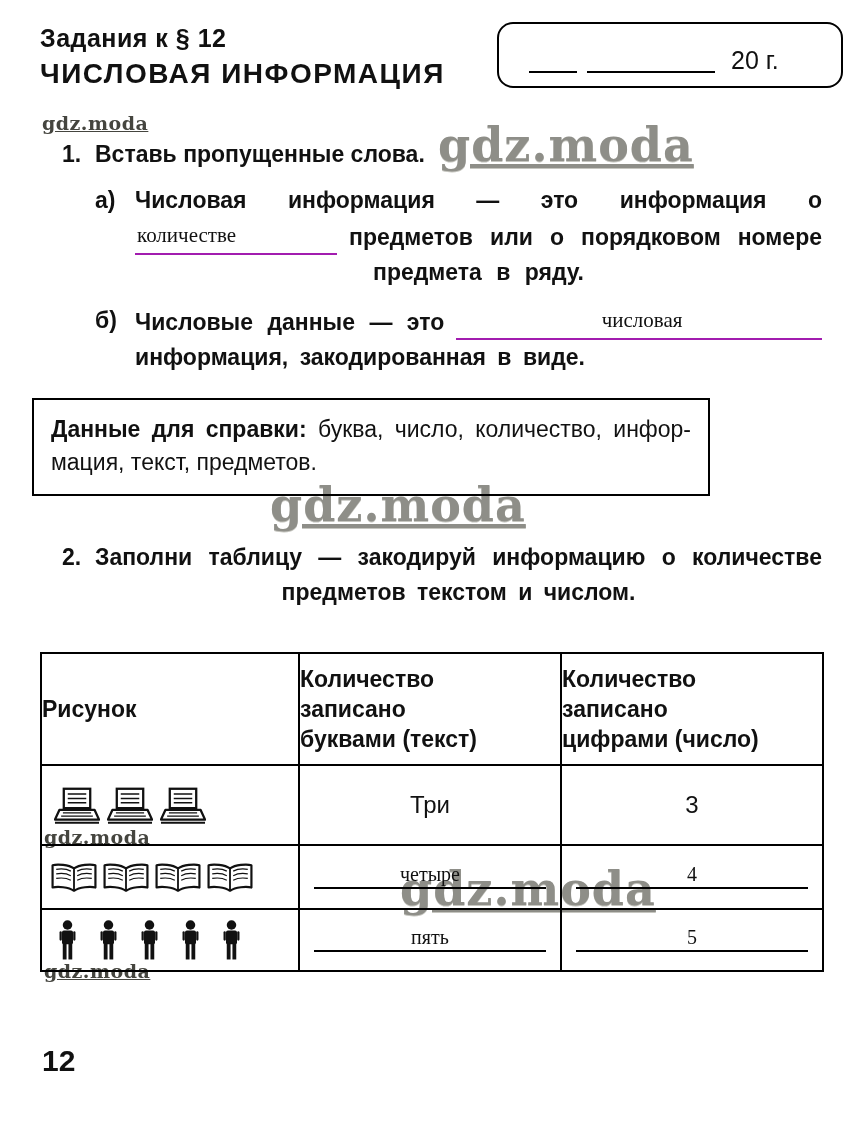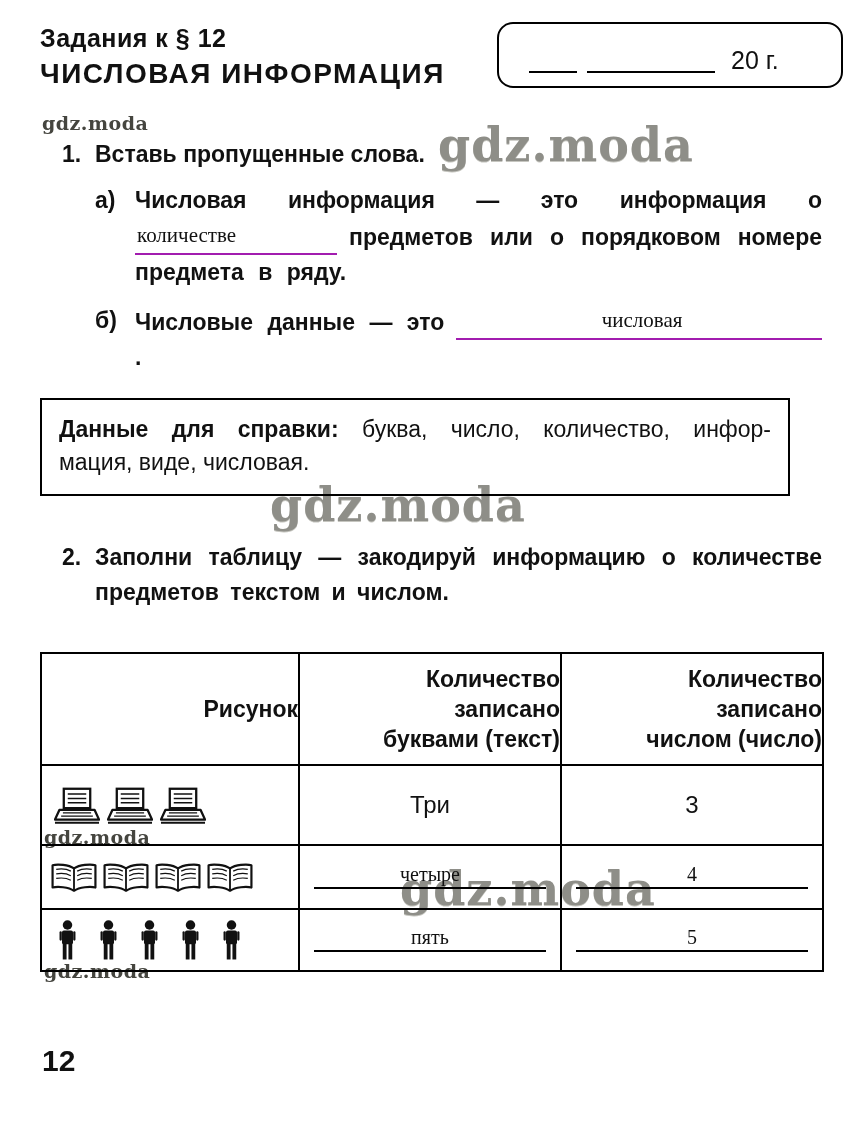--- a/index.html
+++ b/index.html
@@ -15,57 +15,57 @@
     position:absolute; left:497px; top:22px; width:346px; height:66px;
     border:2.5px solid #000; border-radius:16px; box-sizing:border-box;
     display:flex; align-items:flex-end; padding:0 16px 13px 30px;
   }
   .blank { display:inline-block; border-bottom:2px solid #000; height:22px; }
   .blank.short { width:48px; }
   .blank.long  { width:128px; margin-left:10px; }
   .date-suffix { font-size:25px; margin-left:16px; line-height:1; }
 
   
-  .wm { position:absolute; font-family:"DejaVu Serif", serif; font-weight:700; pointer-events:none; white-space:nowrap; }
+  .wm { position:absolute; font-family:"DejaVu Serif", serif; font-weight:700; pointer-events:none; white-space:nowrap;text-decoration:underline; }
   .wm-small { font-size:19px; color:#45453f; letter-spacing:.5px; }
   .wm-large { font-size:46px; color:#8e8e88; letter-spacing:1px; text-shadow:0 1px 0 #c6c6c0; }
 
   
   .task { position:absolute; left:40px; width:782px; font-size:23px; font-weight:700; }
   .task1 { top:138px; }
   .task2 { top:540px; }
   .task-head { display:flex; line-height:32px; }
   .task-num { flex:none; margin-left:22px; width:33px; }
   .justify { text-align:justify; text-align-last:justify; }
-  .line { line-height:35px; }
+  .line { line-height:35px;text-align:center; }
   .item { display:flex; margin-top:13px; }
   .item-label { flex:none; width:40px; margin-left:55px; line-height:35px; }
   .item-body { flex:1; min-width:0; }
   .flexline { display:flex; align-items:flex-end; line-height:35px; }
   .answer { font-family:"Liberation Serif", serif; font-weight:400; font-size:21px; }
   .u { border-bottom:2px solid #a21caf; }
   .ans-a1 { flex:none; width:200px; padding-left:2px; }
   .rest { flex:1; margin-left:12px; }
   .fill { flex:1; margin-left:12px; padding-left:6px;text-align:center; }
   .ws8 { word-spacing:8px; }
   .ws5 { word-spacing:5px; }
 
   
   .ref-box {
-    position:absolute; left:40px; top:398px; width:750px; box-sizing:border-box;
+    position:absolute; left:32px; top:398px; width:678px; box-sizing:border-box;
     border:2.5px solid #000; padding:13px 17px 15px; font-size:23px; line-height:33px;
   }
   .ref-title { font-weight:700; }
   .ref-rest { font-weight:400; }
   .ref-line1 { text-align:justify; text-align-last:justify; }
 
   
   .tbl { position:absolute; left:40px; top:652px; border-collapse:collapse; }
   .tbl td { border:2.5px solid #000; padding:0; vertical-align:middle; }
-  .tbl tr.hdr td { height:110px; text-align:right; font-weight:700; font-size:23px; line-height:30px; }
+  .tbl tr.hdr td { height:110px; text-align:left; font-weight:700; font-size:23px; line-height:30px; }
   .tbl tr.r1 td { height:78px; }
   .tbl tr.r2 td { height:62px; }
   .tbl tr.r3 td { height:60px; }
   .icon-row { display:flex; align-items:center; gap:7px; padding-left:12px; }
   .icon-row.books { gap:4px; padding-left:8px; }
   .icon-row.people { gap:22px; padding-left:16px; }
   .cell-center { text-align:center; font-size:24px; font-weight:400; }
   .hw { font-family:"Liberation Serif", serif; font-weight:400; font-size:20px; }
   .hw-line {
     margin:0 14px; border-bottom:2px solid #000; height:30px; margin-bottom:6px;
@@ -116,32 +116,33 @@
     </div>
 
     <div class="item">
       <span class="item-label">б)</span>
       <div class="item-body">
         <div class="flexline">
           <span class="ws8">Числовые данные — это</span>
           <span class="answer u fill">числовая</span>
         </div>
         <div class="flexline">
+          <span class="ws5">информация, закодированная в виде</span>
           <span>.</span>
         </div>
       </div>
     </div>
   </section>
 
   <div class="ref-box">
     <div class="ref-line1">
       <span class="ref-title">Данные для справки:</span>
       <span class="ref-rest">буква, число, количество, инфор-</span>
     </div>
-    <div class="ref-rest">мация, виде, числовая.</div>
+    <div class="ref-rest">мация, текст, предметов.</div>
   </div>
 
   <section class="task task2">
     <div class="flexline" style="align-items:flex-start;">
       <span class="task-num">2.</span>
       <div style="flex:1; min-width:0;">
         <div class="line justify">Заполни таблицу — закодируй информацию о количестве</div>
         <div class="line ws5">предметов текстом и числом.</div>
       </div>
     </div>
@@ -159,21 +160,21 @@
         <div>Рисунок</div>
       </td>
       <td>
         <div>Количество</div>
         <div>записано</div>
         <div>буквами (текст)</div>
       </td>
       <td>
         <div>Количество</div>
         <div>записано</div>
-        <div>числом (число)</div>
+        <div>цифрами (число)</div>
       </td>
     </tr>
     <tr class="r1">
       <td>
         <div class="icon-row">
   <svg width="46" height="37" viewBox="0 0 52 42" aria-hidden="true">
     <rect x="11" y="2" width="30" height="22" fill="#fff" stroke="#111" stroke-width="2.6"></rect>
     <path d="M15.5 8h21M15.5 13h21M15.5 18h21" stroke="#111" stroke-width="1.7" fill="none"></path>
     <path d="M6 26h40l5 11H1z" fill="#fff" stroke="#111" stroke-width="2.6" stroke-linejoin="round"></path>
     <path d="M10 29.5h32M8 33h36" stroke="#111" stroke-width="1.4" fill="none"></path>

